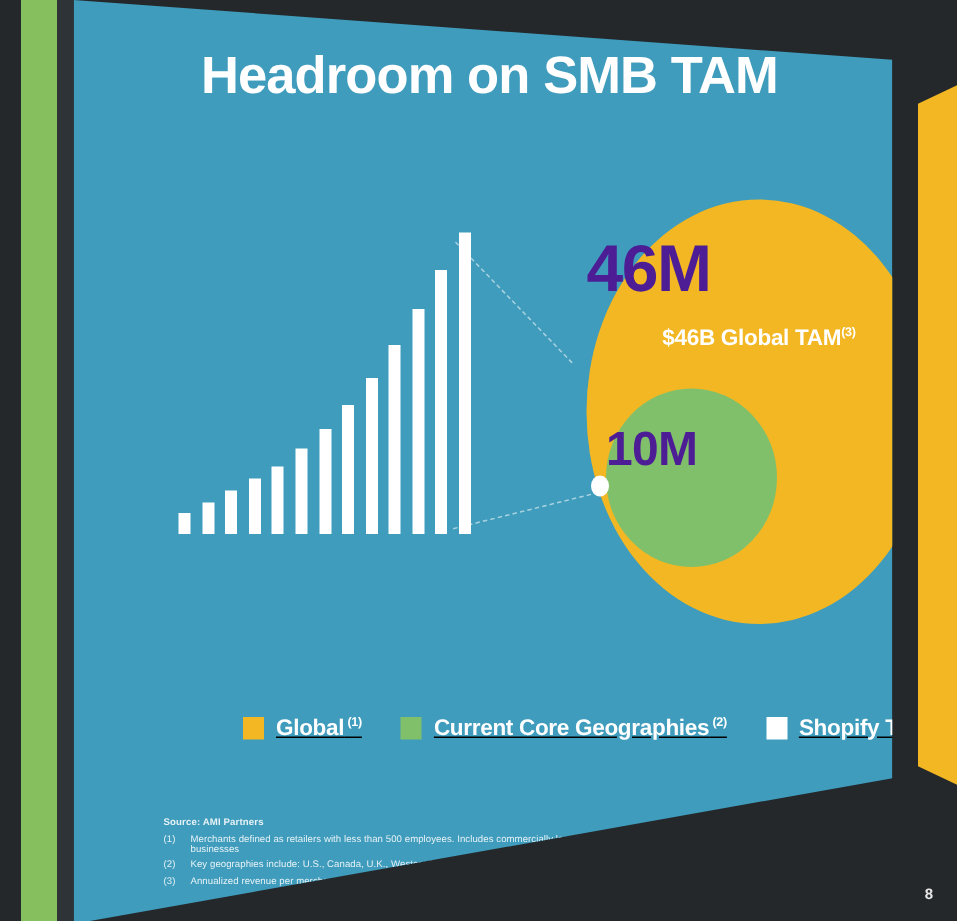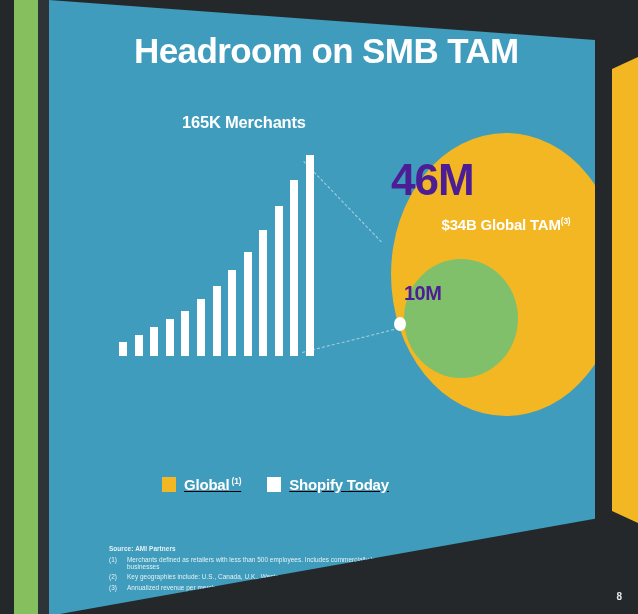--- a/index.html
+++ b/index.html
@@ -153,21 +153,21 @@
   .circle-sub-label {
     position: absolute;
     width: 100%;
     text-align: center;
     color: #ffffff;
     font-weight: bold;
     line-height: 1;
   }
   #global-value { top: 25px; font-size: 44px; letter-spacing: -1px; }
   #global-caption { top: 84px; font-size: 15px; letter-spacing: -0.2px; }
-  #core-value { top: 24px; font-size: 20px; letter-spacing: -0.5px; }
+  #core-value { top: 24px; font-size: 32px; letter-spacing: -0.5px; }
   #core-caption { top: 58px; font-size: 13.5px; letter-spacing: -0.2px; }
   .sup-note { font-size: 0.56em; vertical-align: super; font-weight: bold; }
 
   
   #legend {
     position: absolute;
     left: 113px;
     top: 476px;
     display: flex;
     align-items: center;
@@ -232,21 +232,20 @@
 <div id="deck-canvas">
 
   <div class="edge-strip-green"></div>
   <div class="edge-strip-dark"></div>
   <div class="edge-strip-yellow"></div>
 
   <div id="slide-body">
 
     <div id="slide-title">Headroom on SMB TAM</div>
 
-    <div id="bar-chart-label">165K Merchants</div>
 
     <div id="bar-chart">
         <div class="bar-track" style="left: 0px; height: 13.5442px;"></div>
         <div class="bar-track" style="left: 15.5833px; height: 21.2837px;"></div>
         <div class="bar-track" style="left: 31.1667px; height: 29.0233px;"></div>
         <div class="bar-track" style="left: 46.75px; height: 36.7628px;"></div>
         <div class="bar-track" style="left: 62.3333px; height: 45.4698px;"></div>
         <div class="bar-track" style="left: 77.9167px; height: 57.0791px;"></div>
         <div class="bar-track" style="left: 93.5px; height: 69.6558px;"></div>
         <div class="bar-track" style="left: 109.083px; height: 86.1023px;"></div>
@@ -256,34 +255,38 @@
         <div class="bar-track" style="left: 171.417px; height: 176.074px;"></div>
         <div class="bar-track" style="left: 187px; height: 201.228px;"></div>
       </div>
 
     <div class="connector" id="connector-top"></div>
     <div class="connector" id="connector-bottom"></div>
 
     <div id="circle-global">
       <div class="circle-big-number" id="global-value">46M</div>
       <div class="circle-sub-label" id="global-caption">
-        <span>$34B Global TAM</span><span class="sup-note">(3)</span>
+        <span>$46B Global TAM</span><span class="sup-note">(3)</span>
       </div>
     </div>
 
     <div id="circle-core">
       <div class="circle-big-number" id="core-value">10M</div>
     </div>
 
     <div id="dot-shopify-today"></div>
 
     <div id="legend">
         <div class="legend-item">
           <span class="legend-swatch" style="background: rgb(242, 183, 35);"></span>
           <span class="legend-label">Global<span class="sup-note"> (1)</span></span>
+        </div>
+        <div class="legend-item">
+          <span class="legend-swatch" style="background: rgb(129, 192, 107);"></span>
+          <span class="legend-label">Current Core Geographies<span class="sup-note"> (2)</span></span>
         </div>
         <div class="legend-item">
           <span class="legend-swatch" style="background: rgb(255, 255, 255);"></span>
           <span class="legend-label">Shopify Today</span>
         </div>
       </div>
 
     <div id="footnotes">
       <div id="source-line">Source: AMI Partners</div>
       <div id="footnote-rows">

